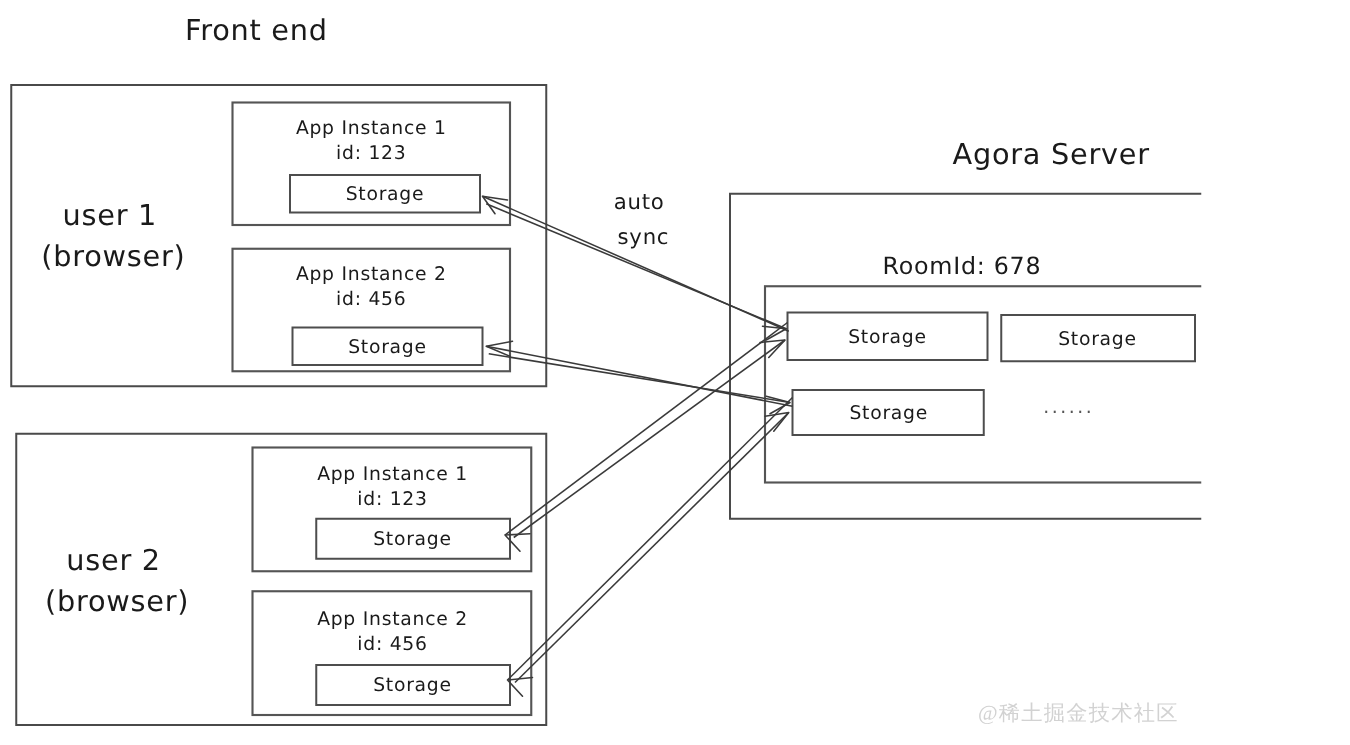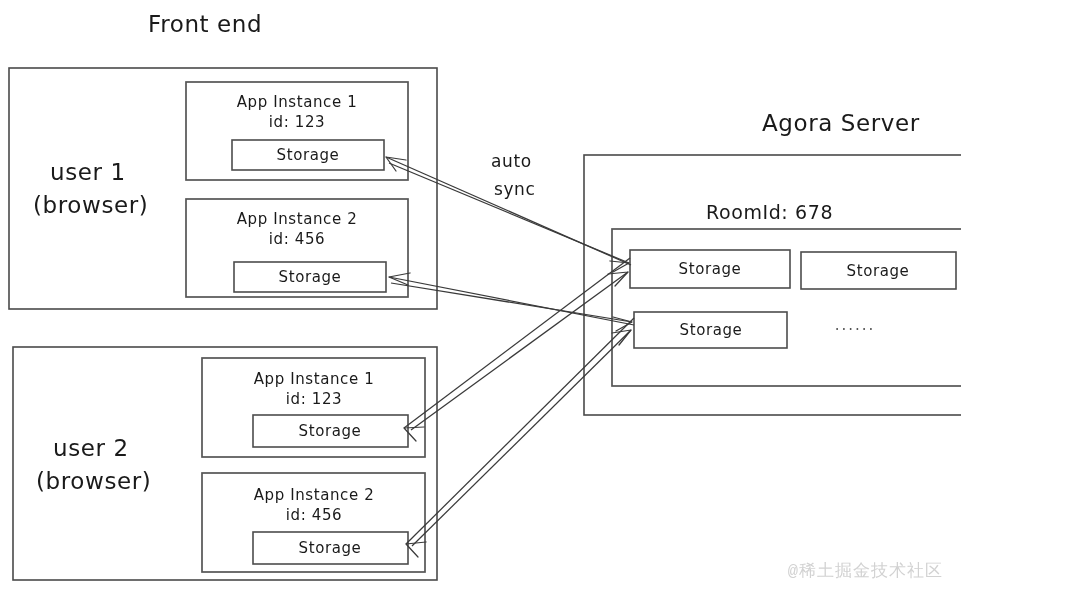--- a/index.html
+++ b/index.html
@@ -59,21 +59,21 @@
   .arrowhead {
     fill: none;
     stroke: #3a3a3a;
     stroke-width: 1.25;
     stroke-linecap: round;
   }
   .watermark {
     position: absolute;
     right: 18px;
     bottom: 14px;
-    font-family: Liberation Mono, monospace;
+    font-family: Liberation Serif, serif;
     font-size: 17px;
     color: #d2d2d2;
     letter-spacing: 1px;
     user-select: none;
   }
 </style>
 </head>
 <body>
 
 <div id="canvas">

